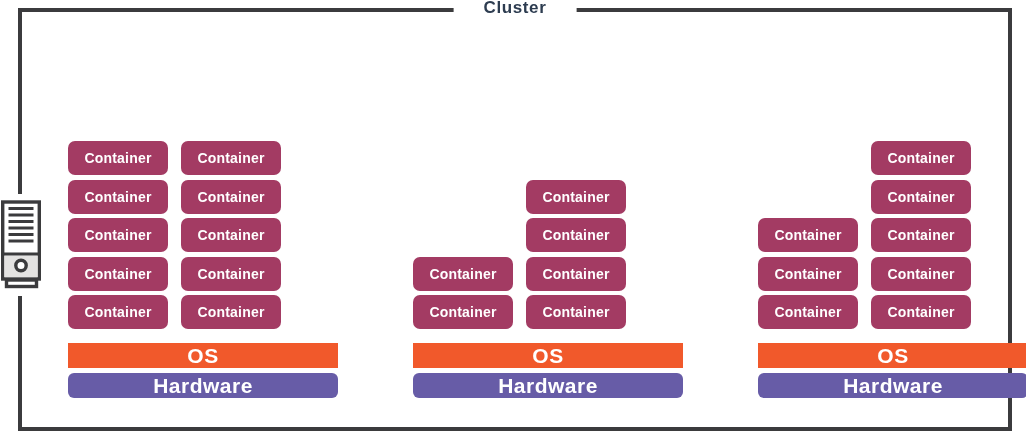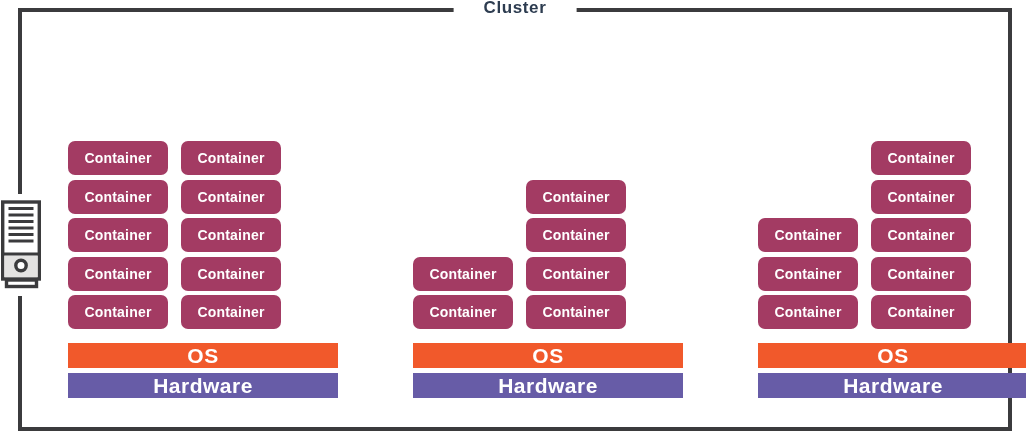--- a/index.html
+++ b/index.html
@@ -55,21 +55,21 @@
     width: 270px; height: 25px;
     color: #ffffff;
     font-weight: bold;
     text-align: center;
     line-height: 25px;
     font-size: 21px;
     letter-spacing: 0.5px;
     margin-left: 28px;
   }
   .bar.os { top: 202px; background: var(--c-os, #F1592B); }
-  .bar.hw { top: 232px; background: var(--c-hw, #675CA7); }
+  .bar.hw { top: 232px; background: var(--c-hw, #675CA7); border-radius: 6px; }
   .server {
     position: absolute;
     left: 0; top: 194px;
     width: 43px; height: 102px;
     background: #ffffff;
     z-index: 5;
   }
   .server svg { display: block; }
 </style>
 </head>

